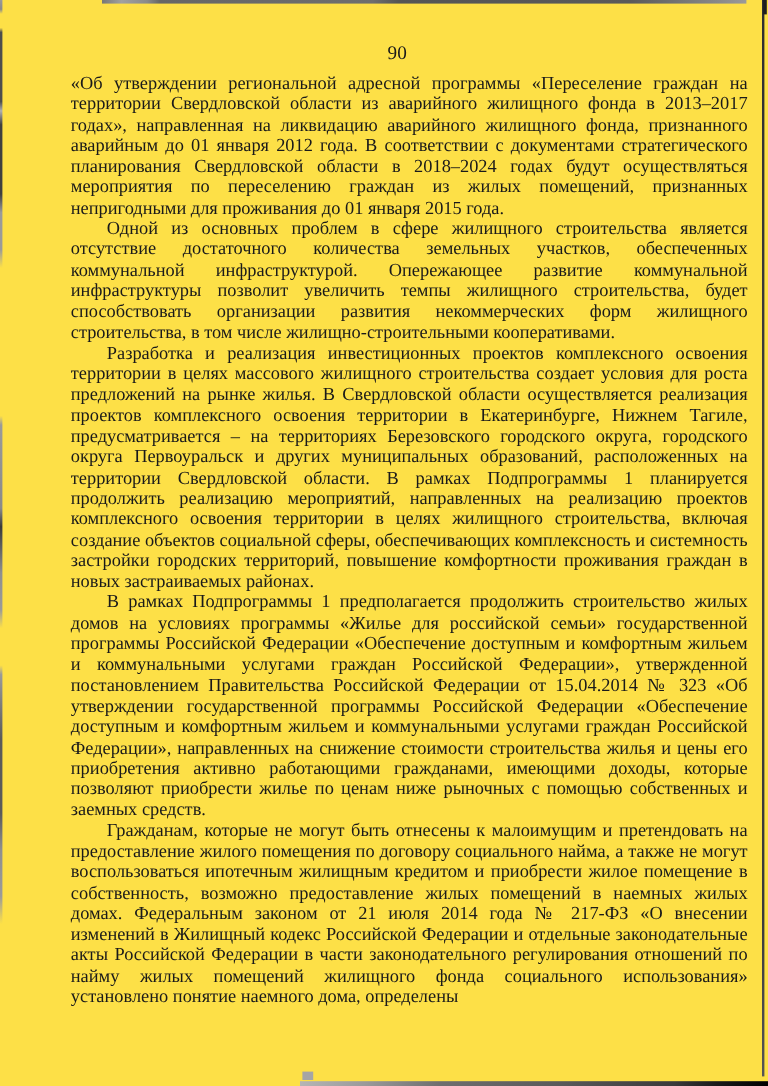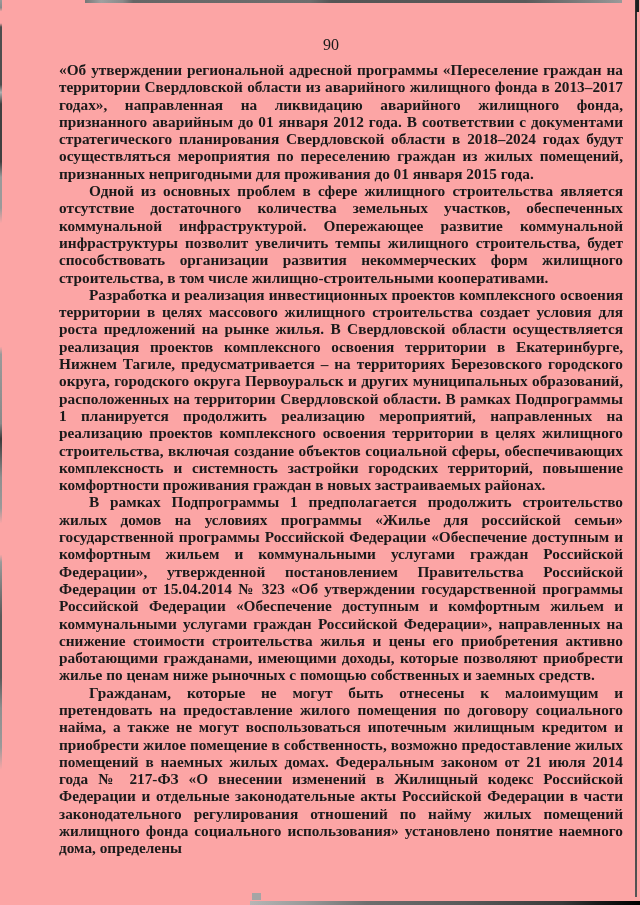--- a/index.html
+++ b/index.html
@@ -4,40 +4,39 @@
 <style>
   html, body { margin: 0; padding: 0; }
   body {
     width: 640px; height: 905px;
     background: #ffffff;
     position: relative;
     overflow: hidden;
     font-family: "Liberation Serif", serif;
     color: #1a1a1a;
   }
-  .page { position: absolute; inset: 0; background: #fca5a5; }
+  .page { position: absolute; inset: 0; background: #fde047; }
 
   .page-number {
     position: absolute;
     top: 36px; left: 331px;
     transform: translateX(-50%);
     font-size: 16px;
     line-height: 18px;
     color: #1a1a1a;
   }
 
   .content {
     position: absolute;
     left: 59px; top: 61px;
     width: 564px;
     font-size: 15.3px;
     line-height: 17.3px;
     text-align: justify;
     color: #1a1a1a;
-    font-weight: bold;
   }
   .content p { margin: 0; padding: 0; text-indent: 30px; }
   .content p.no-indent { text-indent: 0; }
 
   
   .edge-left {
     position: absolute; left: 0; top: 0;
     width: 2px; height: 770px;
     background: linear-gradient(to bottom,
       #9a9a9a 0%, #8a8a8a 1%, transparent 1.5%, transparent 3%,

